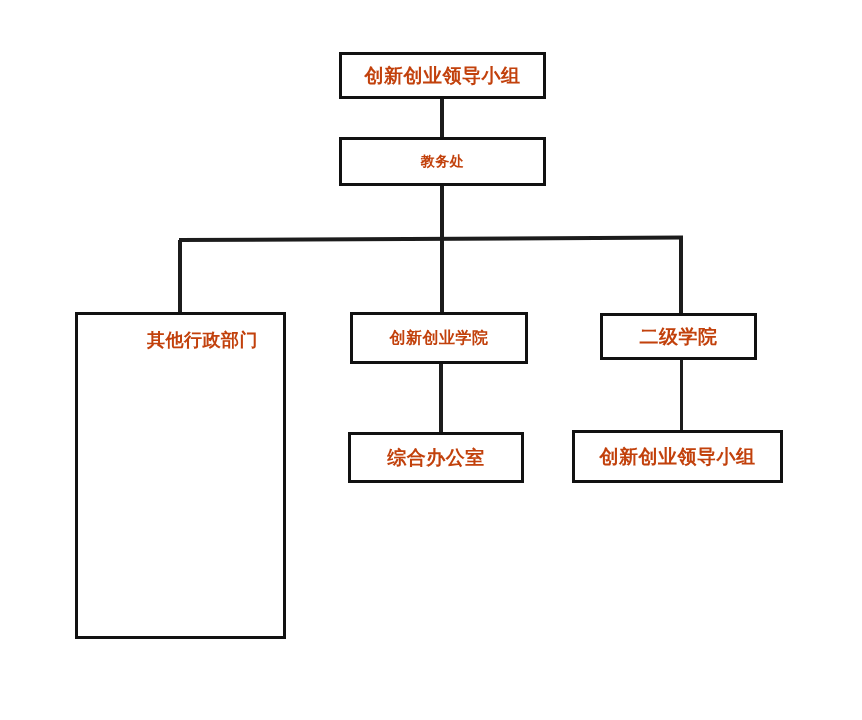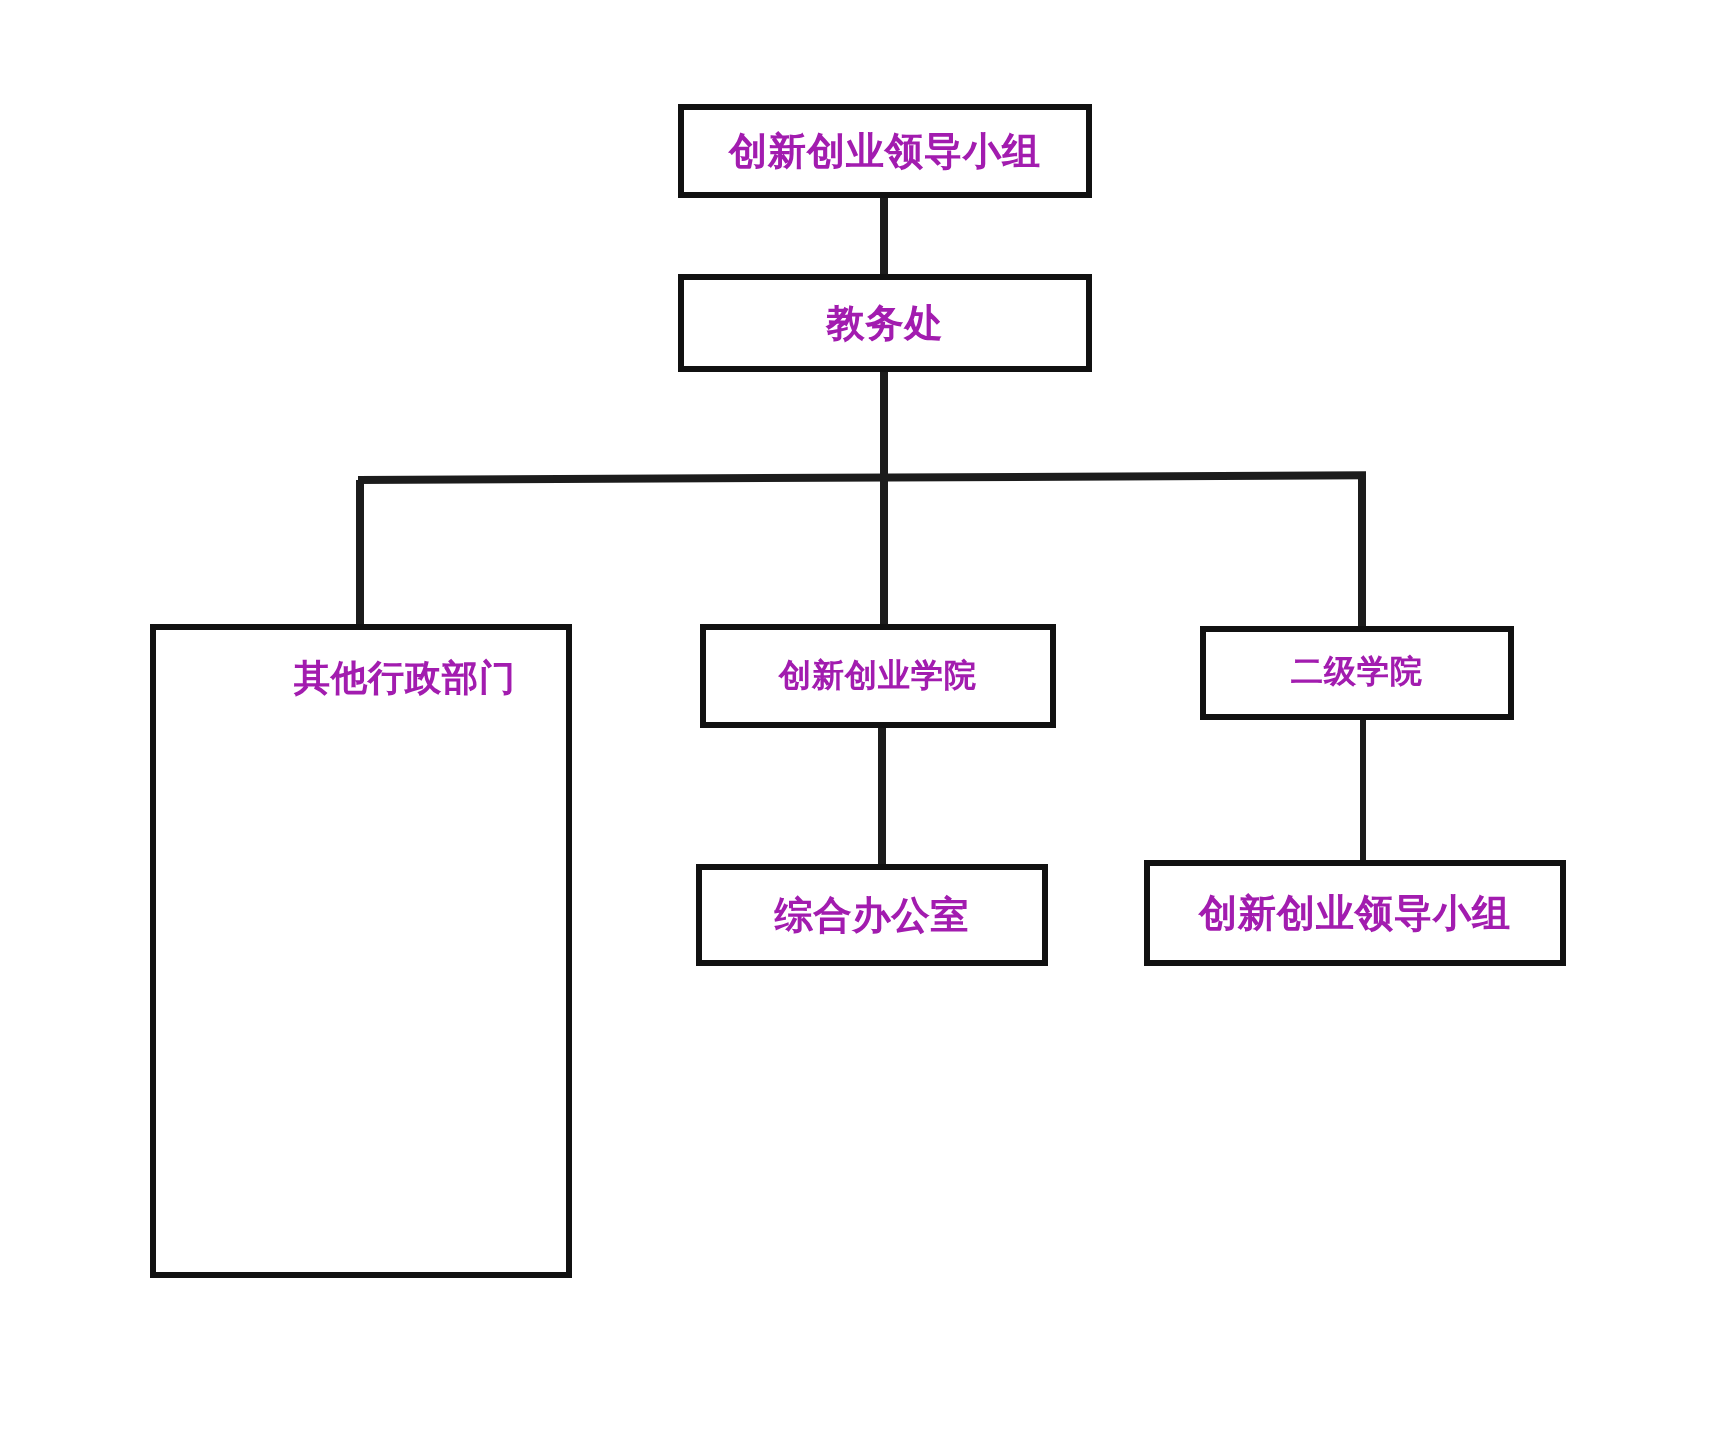--- a/index.html
+++ b/index.html
@@ -17,37 +17,37 @@
   }
   .node {
     position: absolute;
     box-sizing: border-box;
     background: #ffffff;
     border: 3px solid #111111;
     display: flex;
     align-items: center;
     justify-content: center;
     text-align: center;
-    color: #a21caf;
+    color: #c2410c;
     font-weight: 700;
     letter-spacing: 0.5px;
     z-index: 3;
   }
   .node .label {
     display: block;
     width: 100%;
   }
   
   #node-leadership-top {
     left: 339px; top: 52px; width: 207px; height: 47px;
     font-size: 19px;
   }
   #node-academic-affairs {
     left: 339px; top: 137px; width: 207px; height: 49px;
-    font-size: 19px;
+    font-size: 14px;
     align-items: center;
   }
   #node-other-admin {
     left: 75px; top: 312px; width: 211px; height: 327px;
     border-width: 3px;
     align-items: flex-start;
     justify-content: flex-start;
     padding: 7px 9px 6px 9px;
     font-size: 18px;
     line-height: 35px;
@@ -61,21 +61,21 @@
     display: block;
     text-align: center;
     text-align-last: center;
   }
   #node-innovation-college {
     left: 350px; top: 312px; width: 178px; height: 52px;
     font-size: 16px;
   }
   #node-secondary-college {
     left: 600px; top: 313px; width: 157px; height: 47px;
-    font-size: 16px;
+    font-size: 19px;
     justify-content: flex-end;
   }
   #node-general-office {
     left: 348px; top: 432px; width: 176px; height: 51px;
     font-size: 19px;
   }
   #node-leadership-bottom {
     left: 572px; top: 430px; width: 211px; height: 53px;
     font-size: 19px;
   }

